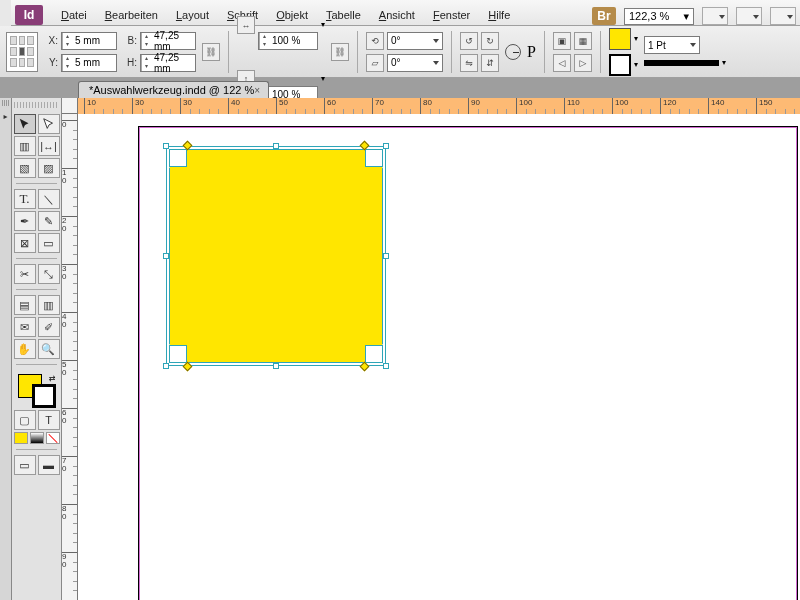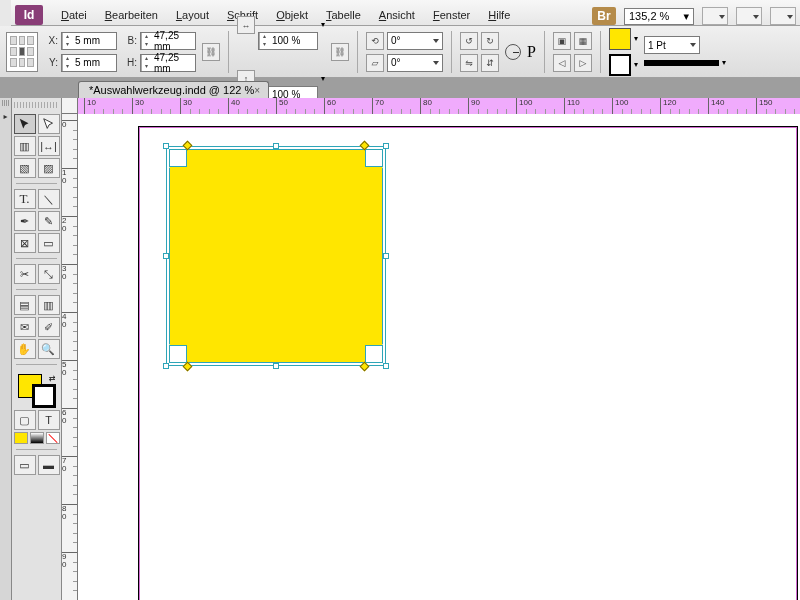--- a/index.html
+++ b/index.html
@@ -63,21 +63,21 @@
   .fillstroke .s{ position:absolute; right:0; bottom:0; width:24px;height:24px; background:#fff; border:3px solid #000;}
   .fillstroke .swap{position:absolute; right:0; top:0; font-size:8px;}
   .colormode-row .tool{ width:14px; height:12px;}
   .colmode-y{ background:#ffe600;}
   .colmode-g{ background:linear-gradient(#fff,#000);}
   .colmode-n{ background:#fff; position:relative;}
   .colmode-n::after{content:""; position:absolute; left:0;right:0;top:50%; height:1px; background:red; transform:rotate(45deg);}
 
   
   .workarea { position:absolute; left:62px; top:98px; right:0; bottom:0; background:#fff;}
-  .hruler { position:absolute; left:16px; right:0; top:0; height:24px; background:#f0abfc; border-bottom:1px solid #777; font-size:8px; color:#333; overflow:hidden;}
+  .hruler { position:absolute; left:16px; right:0; top:0; height:24px; background:#fdba74; border-bottom:1px solid #777; font-size:8px; color:#333; overflow:hidden;}
   .hruler .ticks{ position:absolute; inset:0;}
   .hruler .tick{ position:absolute; top:0; height:100%; border-left:1px solid #666; padding-left:2px; line-height:9px;}
   .hruler .minor{ height:5px; top:11px; border-left:1px solid #999;}
   .vruler { position:absolute; left:0; top:16px; bottom:0; width:16px; background:#f3f3f3; border-right:1px solid #777; font-size:8px; color:#333; overflow:hidden;}
   .vruler .tick{ position:absolute; left:0; width:100%; border-top:1px solid #666; padding-top:0; text-align:left; line-height:8px;}
   .vruler .minor{ width:5px; left:11px; border-top:1px solid #999;}
   .corner { position:absolute; left:0; top:0; width:16px; height:16px; background:#f3f3f3; border-right:1px solid #777; border-bottom:1px solid #777;}
   .canvas { position:absolute; left:16px; top:16px; right:0; bottom:0; background:#fff; overflow:hidden;}
   .page { position:absolute; left:60px; top:12px; width:660px; height:560px; background:#fff; border:1px solid #000;}
   .margin { position:absolute; inset:0; border:1px solid #d26bd2; pointer-events:none;}
@@ -103,21 +103,21 @@
     <span><u>S</u>chrift</span>
     <span><u>O</u>bjekt</span>
     <span><u>T</u>abelle</span>
     <span><u>A</u>nsicht</span>
     <span><u>F</u>enster</span>
     <span><u>H</u>ilfe</span>
   </div>
   <div class="menubar-right">
     <div class="br-logo">Br</div>
     <div class="zoom-select">
-      <span>135,2 %</span>
+      <span>122,3 %</span>
         <span>▾</span>
     </div>
     <div class="menubar-icon">
         <div class="tri"></div>
       </div>
     <div class="menubar-icon">
         <div class="tri"></div>
       </div>
     <div class="menubar-icon">
         <div class="tri"></div>

